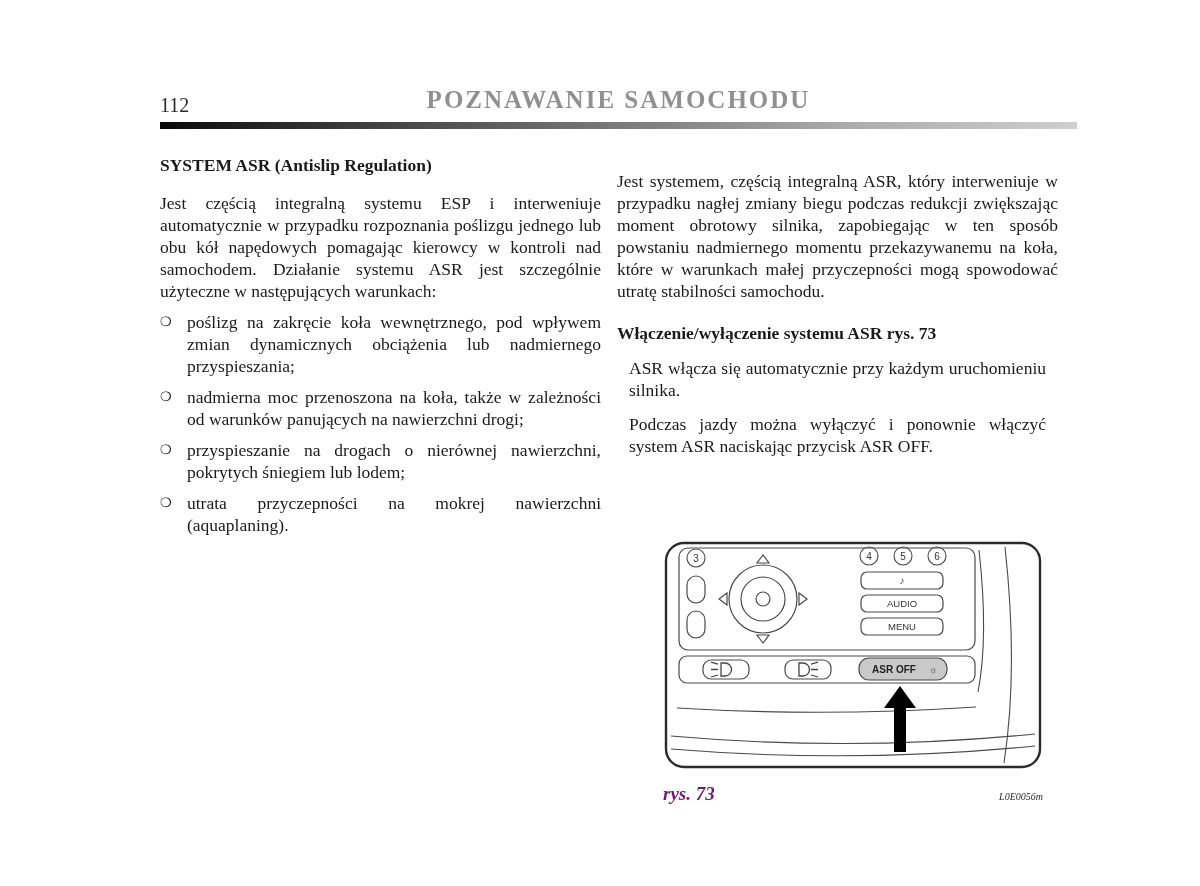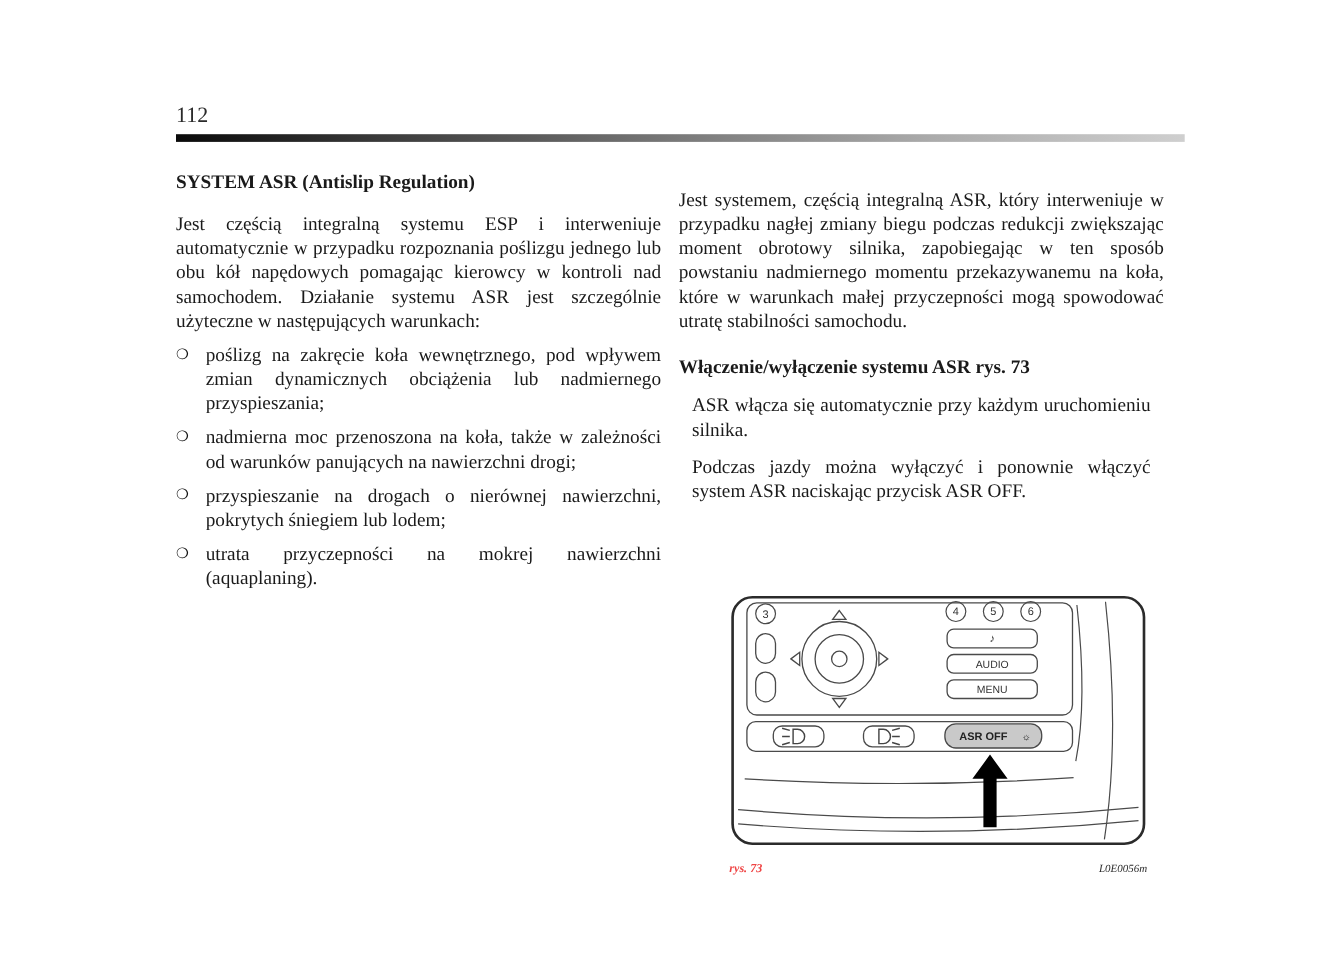--- a/index.html
+++ b/index.html
@@ -40,32 +40,33 @@
   ul.cond-list .bullet {
     width:27px; flex:0 0 27px; font-size:13px; line-height:22px; color:#111;
   }
   ul.cond-list .li-text { flex:1; text-align:justify; }
 
   .figure-wrap { position:absolute; left:663px; top:540px; width:380px; }
   .caption-row {
     display:flex; justify-content:space-between; align-items:baseline;
     margin-top:9px; width:380px;
   }
-  .fig-caption { font-style:italic; font-weight:bold; font-size:11px; color:#ef4444; }
+  .fig-caption { font-style:italic; font-weight:bold; font-size:19px; color:#701a75; }
   .fig-code { font-style:italic; font-size:10px; color:#2a2a2a; }
 
   svg text { font-family:"Liberation Sans", sans-serif; }
 </style>
 </head>
 <body>
 
 <div class="page">
 
   <div class="header-row">
     <span class="page-number">112</span>
+    <h1 class="header-title">POZNAWANIE SAMOCHODU</h1>
   </div>
   <div class="gradient-bar"></div>
 
   <div class="columns">
 
     <div class="col">
       <h2>SYSTEM ASR (Antislip Regulation)</h2>
       <p>Jest częścią integralną systemu ESP i interweniuje automatycznie w przypadku rozpoznania poślizgu jednego lub obu kół napędowych pomagając kierowcy w kontroli nad samochodem. Działanie systemu ASR jest szczególnie użyteczne w następujących warunkach:</p>
       <ul class="cond-list">
         <li>

